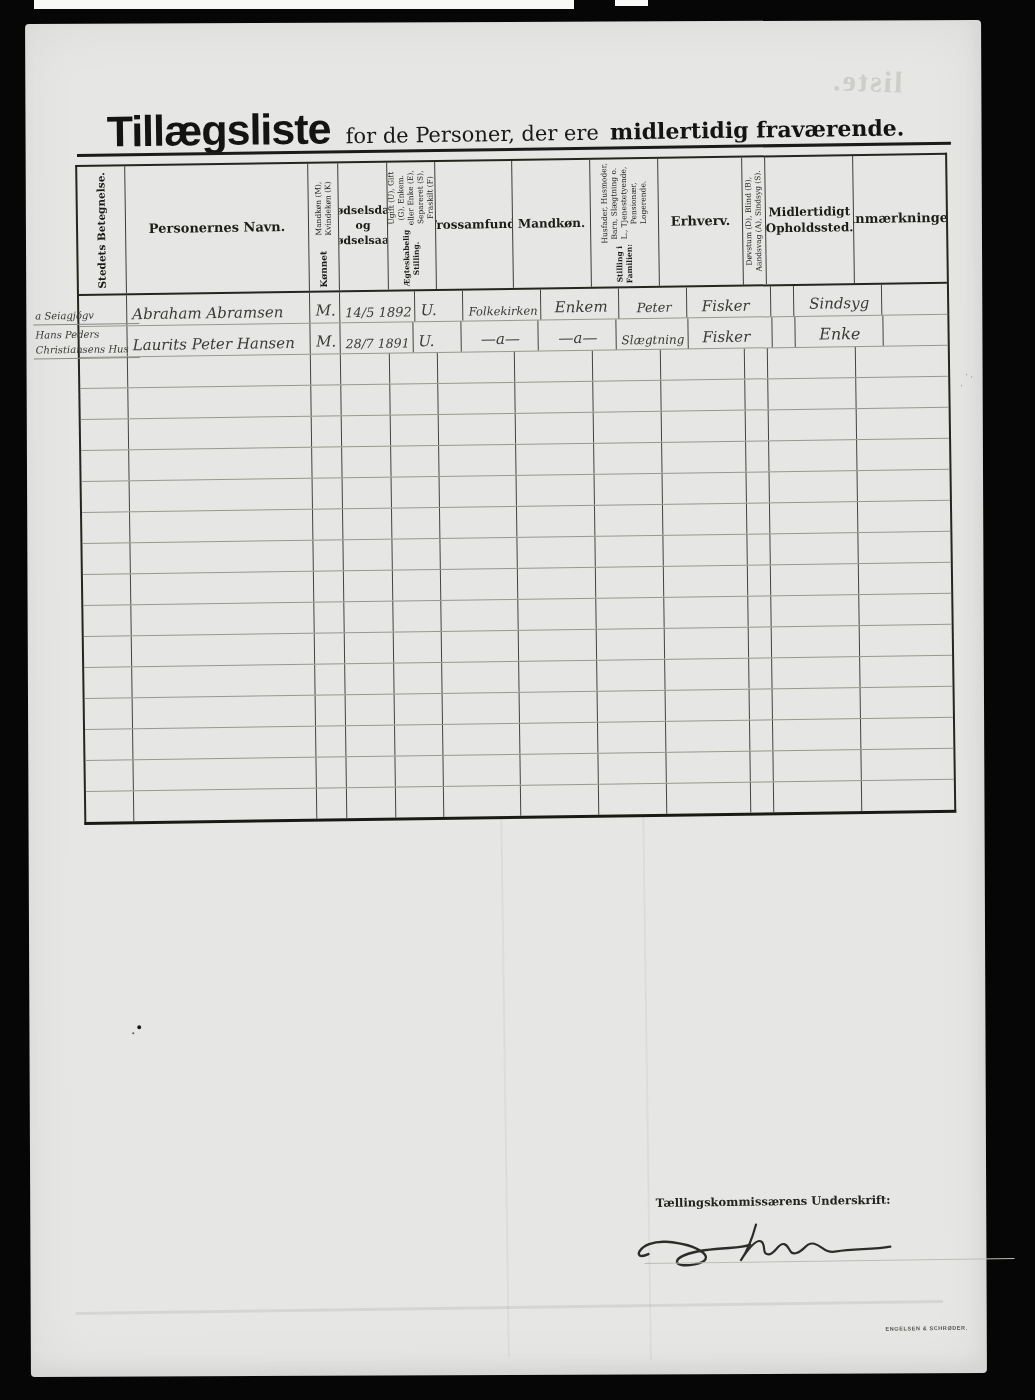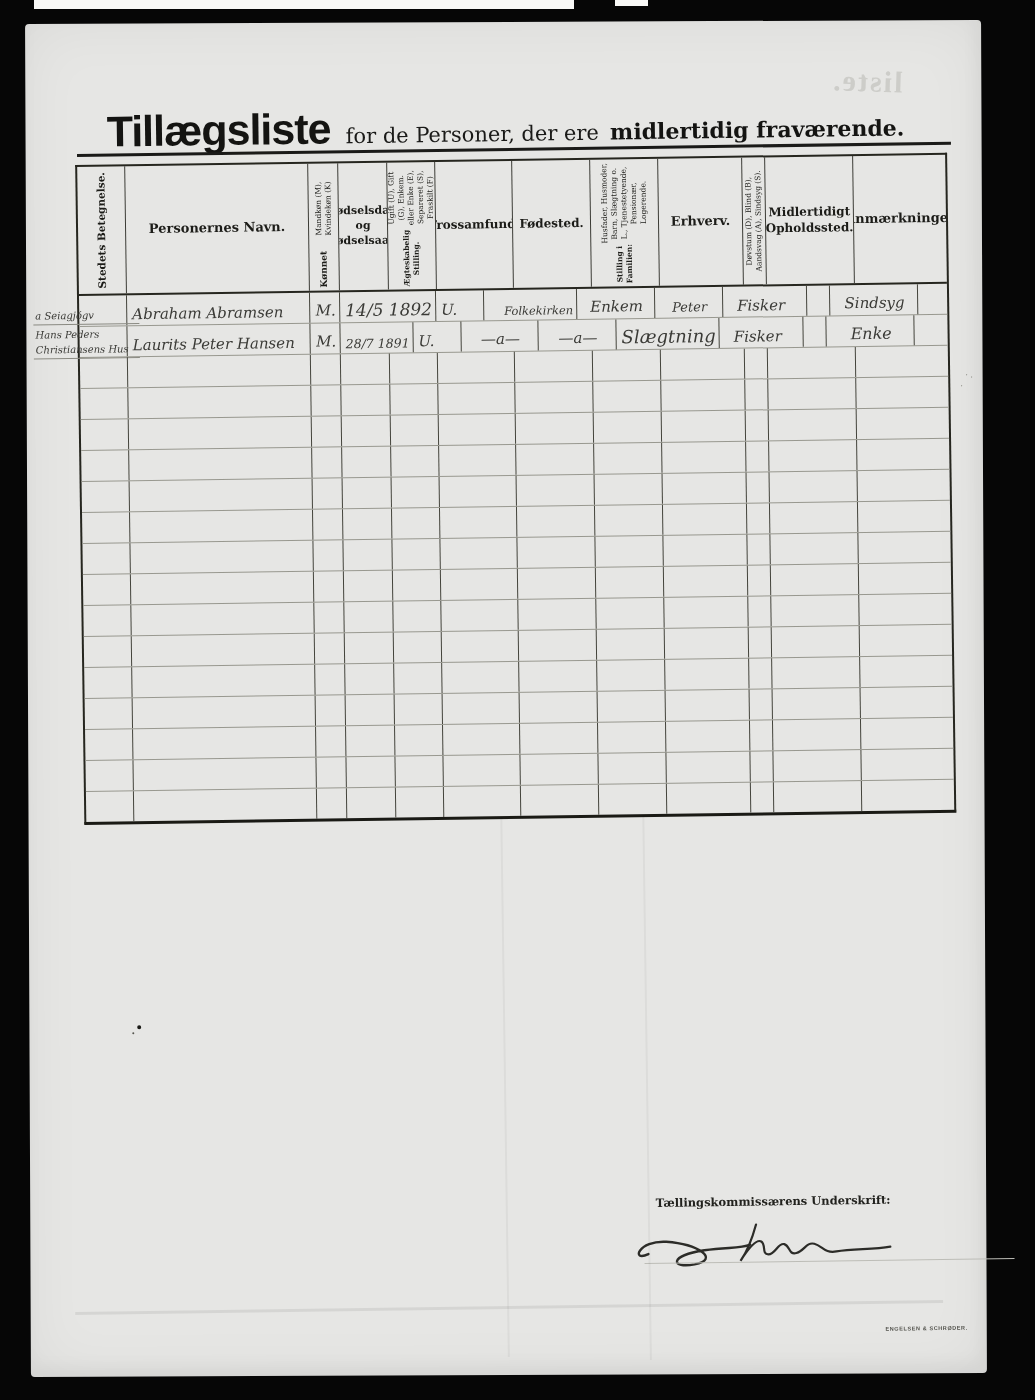--- a/index.html
+++ b/index.html
@@ -55,21 +55,21 @@
   .tcell:last-child{border-right:none;}
 
   
   .c1{flex:0 0 48px;} .c2{flex:0 0 183px;} .c3{flex:0 0 30px;} .c4{flex:0 0 49px;}
   .c5{flex:0 0 48px;} .c6{flex:0 0 77px;} .c7{flex:0 0 78px;} .c8{flex:0 0 68px;}
   .c9{flex:0 0 84px;} .c10{flex:0 0 23px;} .c11{flex:0 0 88px;} .c12{flex:1;}
 
   
   .hw{font-family:"DejaVu Serif", serif;font-style:italic;color:#3a3a36;font-size:15px;
       line-height:1;padding:0 3px 3px 5px;white-space:nowrap;}
-  .hw-small{font-size:11.5px;margin-left:15px;}
+  .hw-small{font-size:11.5px;}
   .hw-center{margin:0 auto;padding-bottom:4px;}
   .hw-place{position:absolute;left:-46px;bottom:-2px;width:104px;font-size:10px;line-height:1.5;
             white-space:normal;text-align:left;border-bottom:1px solid #8a8a82;padding:0 0 1px 2px;}
   .hw-place-one{bottom:1px;border-bottom:1px solid #8a8a82;}
 
   
   .sig-label{position:absolute;left:620px;top:1176px;font-weight:bold;font-size:11.5px;color:#22221e;}
   .sig-wrap{position:absolute;left:592px;top:1192px;width:286px;height:58px;}
   .sig-base{position:absolute;left:608px;top:1243px;width:370px;height:1px;background:#bdbdb7;}
   .printer{position:absolute;left:848px;top:1309px;font-family:"Liberation Sans", sans-serif;
@@ -126,21 +126,21 @@
           <div class="hcell c5">
             <div class="vert">
               <span class="vl vl-small" style="font-weight:bold">Ægteskabelig Stilling.</span>
               <span class="vl vl-small">Ugift (U), Gift (G), Enkem. eller Enke (E), Separeret (S), Fraskilt (F)</span>
             </div>
           </div>
           <div class="hcell c6">
             <span class="h-label f12">Trossamfund.</span>
           </div>
           <div class="hcell c7">
-            <span class="h-label f12">Fødested.</span>
+            <span class="h-label f12">Mandkøn.</span>
           </div>
           <div class="hcell c8">
             <div class="vert">
               <span class="vl vl-small" style="font-weight:bold">Stilling i Familien:</span>
               <span class="vl vl-small">Husfader, Husmoder, Barn, Slægtning o. L., Tjenestetyende, Pensionær, Logerende.</span>
             </div>
           </div>
           <div class="hcell c9">
             <span class="h-label f13">Erhverv.</span>
           </div>
@@ -162,21 +162,21 @@
             <div class="tcell c1">
               <span class="hw hw-place hw-place-one">a Seiagjógv</span>
             </div>
             <div class="tcell c2">
               <span class="hw">Abraham Abramsen</span>
             </div>
             <div class="tcell c3">
               <span class="hw hw-center">M.</span>
             </div>
             <div class="tcell c4">
-              <span class="hw" style="font-size:17px">14/5 1892</span>
+              <span class="hw" style="font-size:13px">14/5 1892</span>
             </div>
             <div class="tcell c5">
               <span class="hw">U.</span>
             </div>
             <div class="tcell c6">
               <span class="hw hw-small">Folkekirken</span>
             </div>
             <div class="tcell c7">
               <span class="hw hw-center">Enkem</span>
             </div>
@@ -213,21 +213,21 @@
             <div class="tcell c5">
               <span class="hw">U.</span>
             </div>
             <div class="tcell c6">
               <span class="hw hw-center">—a—</span>
             </div>
             <div class="tcell c7">
               <span class="hw hw-center">—a—</span>
             </div>
             <div class="tcell c8">
-              <span class="hw" style="font-size:18px">Slægtning</span>
+              <span class="hw" style="font-size:12px">Slægtning</span>
             </div>
             <div class="tcell c9">
               <span class="hw" style="padding-left:14px">Fisker</span>
             </div>
             <div class="tcell c10">
               <span class="hw"></span>
             </div>
             <div class="tcell c11">
               <span class="hw hw-center" style="font-size:16px">Enke</span>
             </div>

